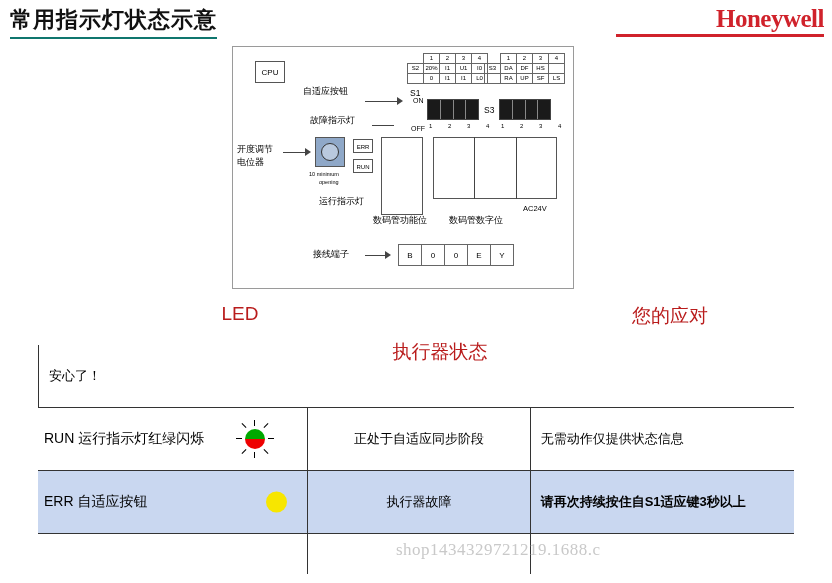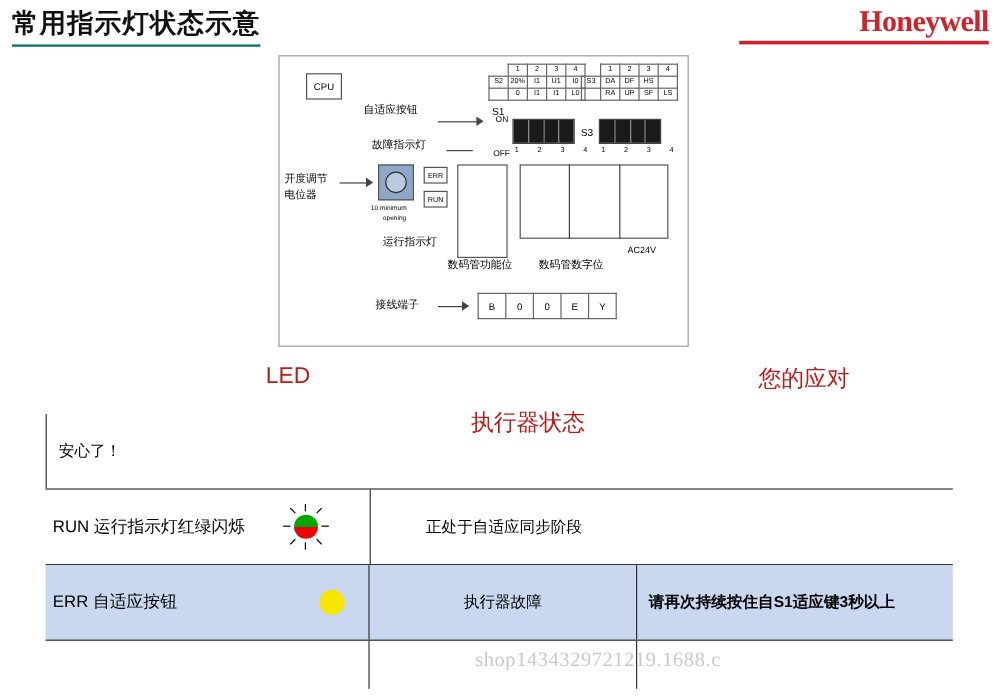--- a/index.html
+++ b/index.html
@@ -366,20 +366,23 @@
         <div class="ray" style="left:30px; top:16px; width:6px; height:1px;"></div>
         <div class="ray" style="left:3px; top:3px; width:6px; height:1px; transform:rotate(45deg);"></div>
         <div class="ray" style="left:25px; top:3px; width:6px; height:1px; transform:rotate(-45deg);"></div>
         <div class="ray" style="left:3px; top:29px; width:6px; height:1px; transform:rotate(-45deg);"></div>
         <div class="ray" style="left:25px; top:29px; width:6px; height:1px; transform:rotate(45deg);"></div>
       </div>
     </div>
     <div class="c2">
       <div class="ctext">正处于自适应同步阶段</div>
     </div>
+    <div class="c3">
+      <div class="ctext left">无需动作仅提供状态信息</div>
+    </div>
   </div>
 
   <div class="trow highlight" style="height:62px;">
     <div class="c1">
       <div class="label" style="left:6px;">ERR  自适应按钮</div>
       <div class="led yellow" style="left:228px;"></div>
     </div>
     <div class="c2">
       <div class="ctext">执行器故障</div>
     </div>

